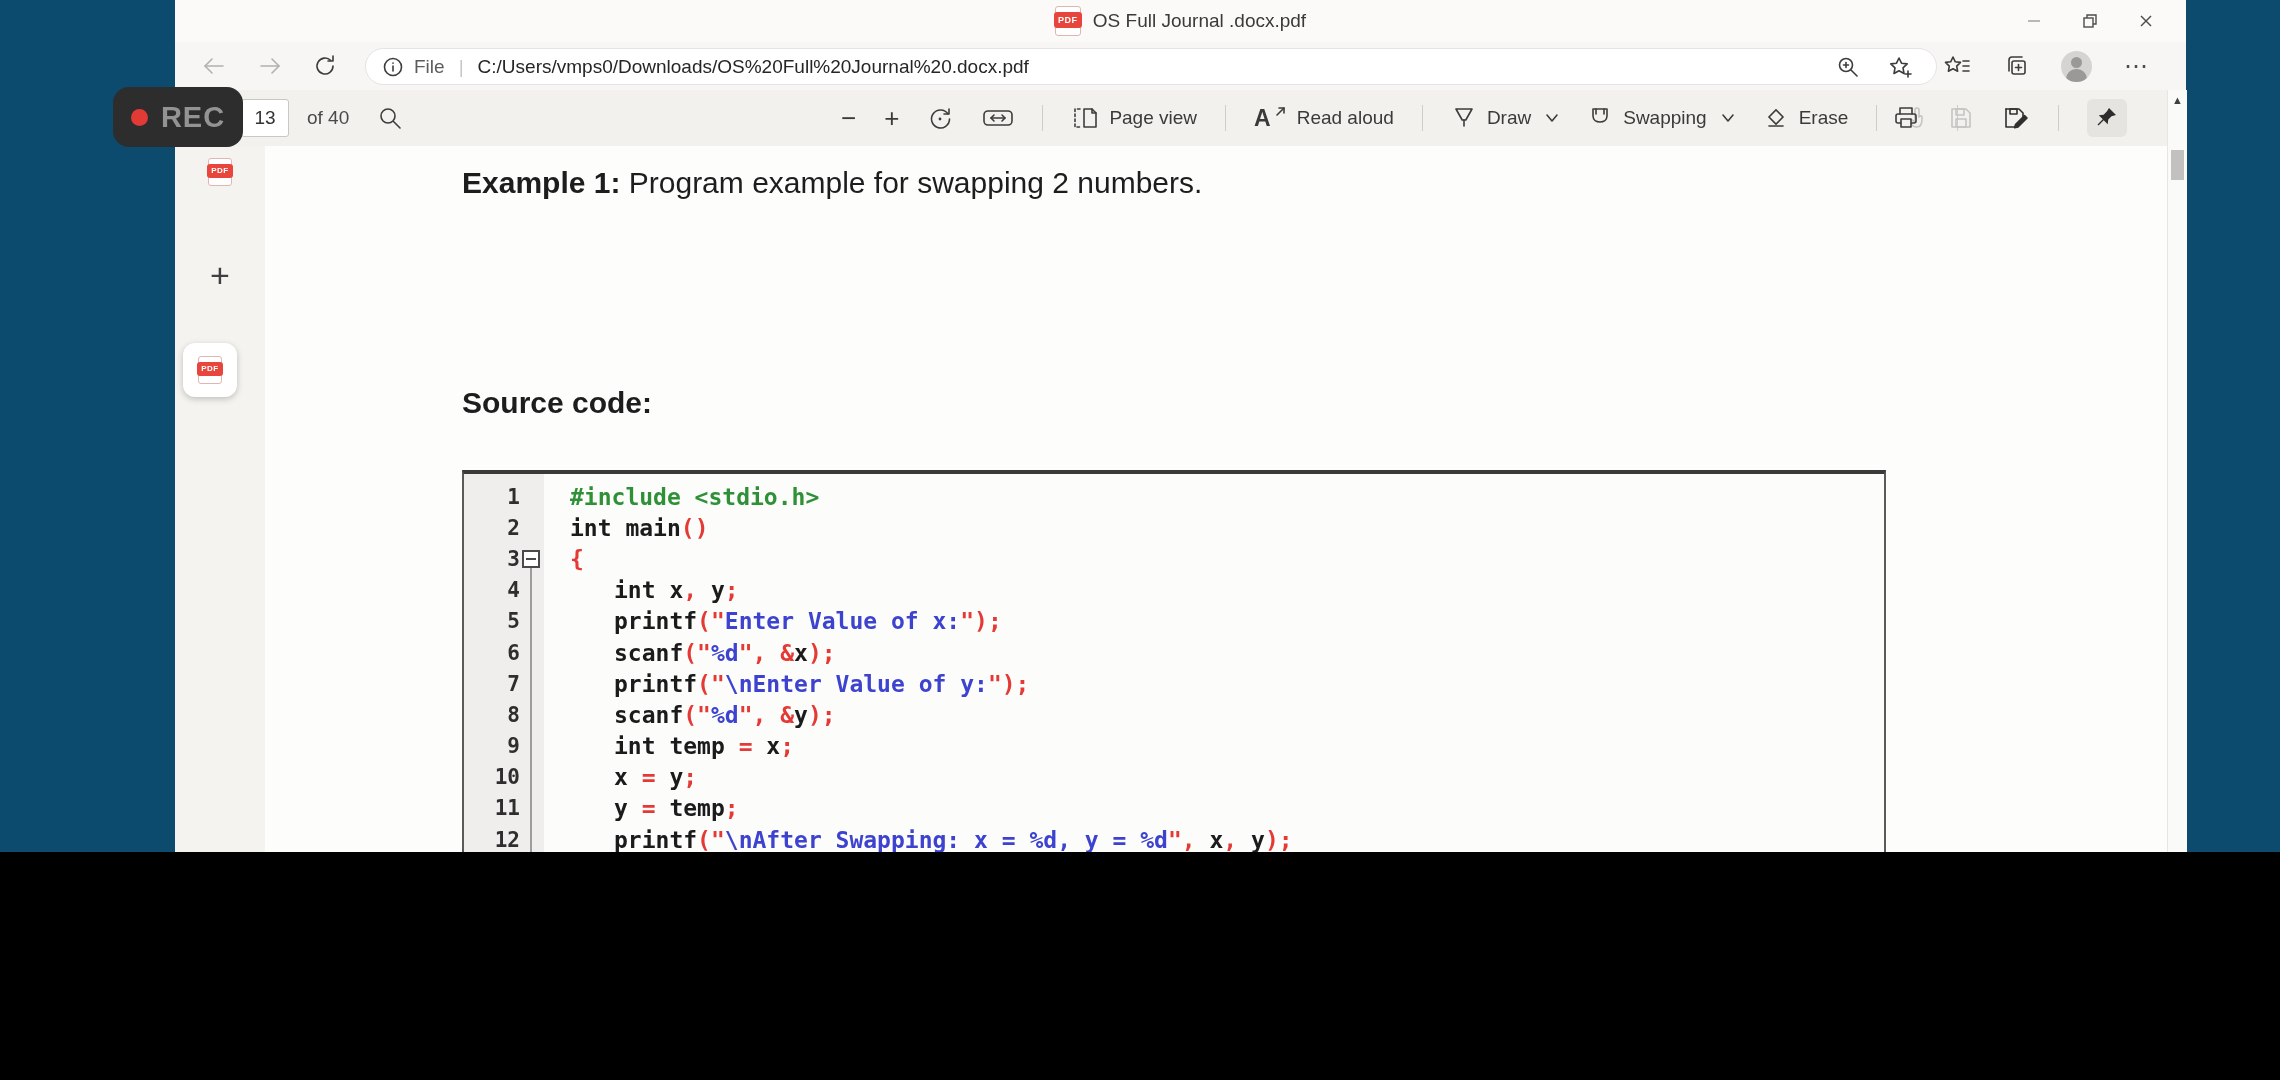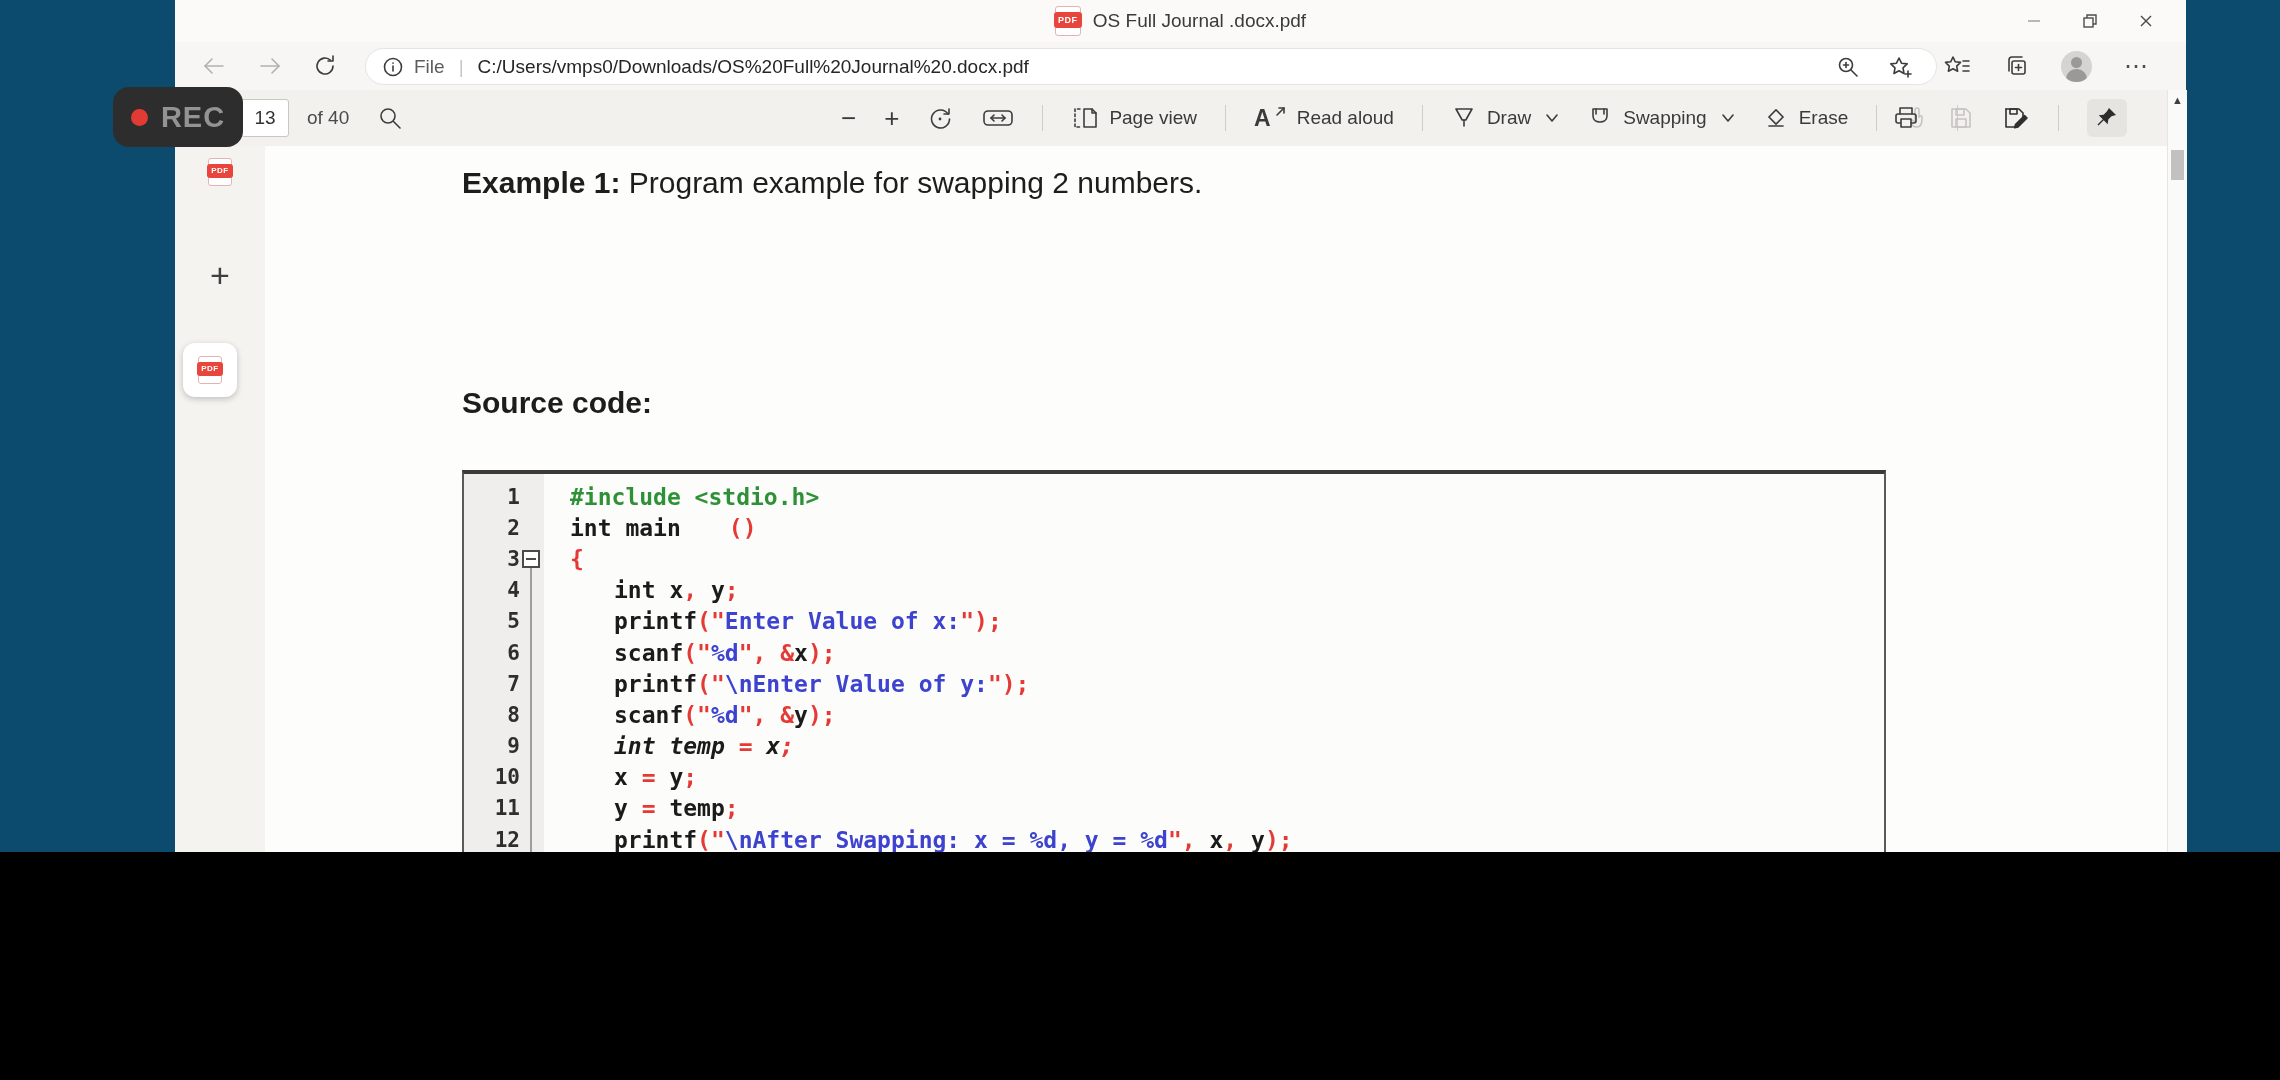--- a/index.html
+++ b/index.html
@@ -335,21 +335,21 @@
         <div class="gutterbg"></div>
         <div class="codelines">
             <div class="crow">
               <div class="cnum">1</div>
               <div class="cfold"></div>
               <div class="ccontent" style="padding-left: 24px;"><span class="t-pre">#include &lt;stdio.h&gt;</span></div>
             </div>
             <div class="crow">
               <div class="cnum">2</div>
               <div class="cfold"></div>
-              <div class="ccontent" style="padding-left: 24px; gap: 48px;"><span class="t-id">int main</span><span class="t-pun">()</span></div>
+              <div class="ccontent" style="padding-left: 24px;"><span class="t-id">int main</span><span class="t-pun">()</span></div>
             </div>
             <div class="crow">
               <div class="cnum">3</div>
               <div class="cfold">
                 <span class="fv" style="top:25px;bottom:0"></span>
                 <span class="fbox">
                   <span class="fminus"></span>
                 </span>
               </div>
               <div class="ccontent" style="padding-left: 24px;"><span class="t-pun">{</span></div>
@@ -387,21 +387,21 @@
               <div class="cfold">
                 <span class="fv" style="top:0;bottom:0"></span>
               </div>
               <div class="ccontent" style="padding-left: 68px;"><span class="t-id">scanf</span><span class="t-pun">("</span><span class="t-str">%d</span><span class="t-pun">", &amp;</span><span class="t-id">y</span><span class="t-pun">);</span></div>
             </div>
             <div class="crow">
               <div class="cnum">9</div>
               <div class="cfold">
                 <span class="fv" style="top:0;bottom:0"></span>
               </div>
-              <div class="ccontent" style="padding-left: 68px; font-style: italic;"><span class="t-id">int temp </span><span class="t-pun">=</span><span class="t-id"> x</span><span class="t-pun">;</span></div>
+              <div class="ccontent" style="padding-left: 68px;"><span class="t-id">int temp </span><span class="t-pun">=</span><span class="t-id"> x</span><span class="t-pun">;</span></div>
             </div>
             <div class="crow">
               <div class="cnum">10</div>
               <div class="cfold">
                 <span class="fv" style="top:0;bottom:0"></span>
               </div>
               <div class="ccontent" style="padding-left: 68px;"><span class="t-id">x </span><span class="t-pun">=</span><span class="t-id"> y</span><span class="t-pun">;</span></div>
             </div>
             <div class="crow">
               <div class="cnum">11</div>

